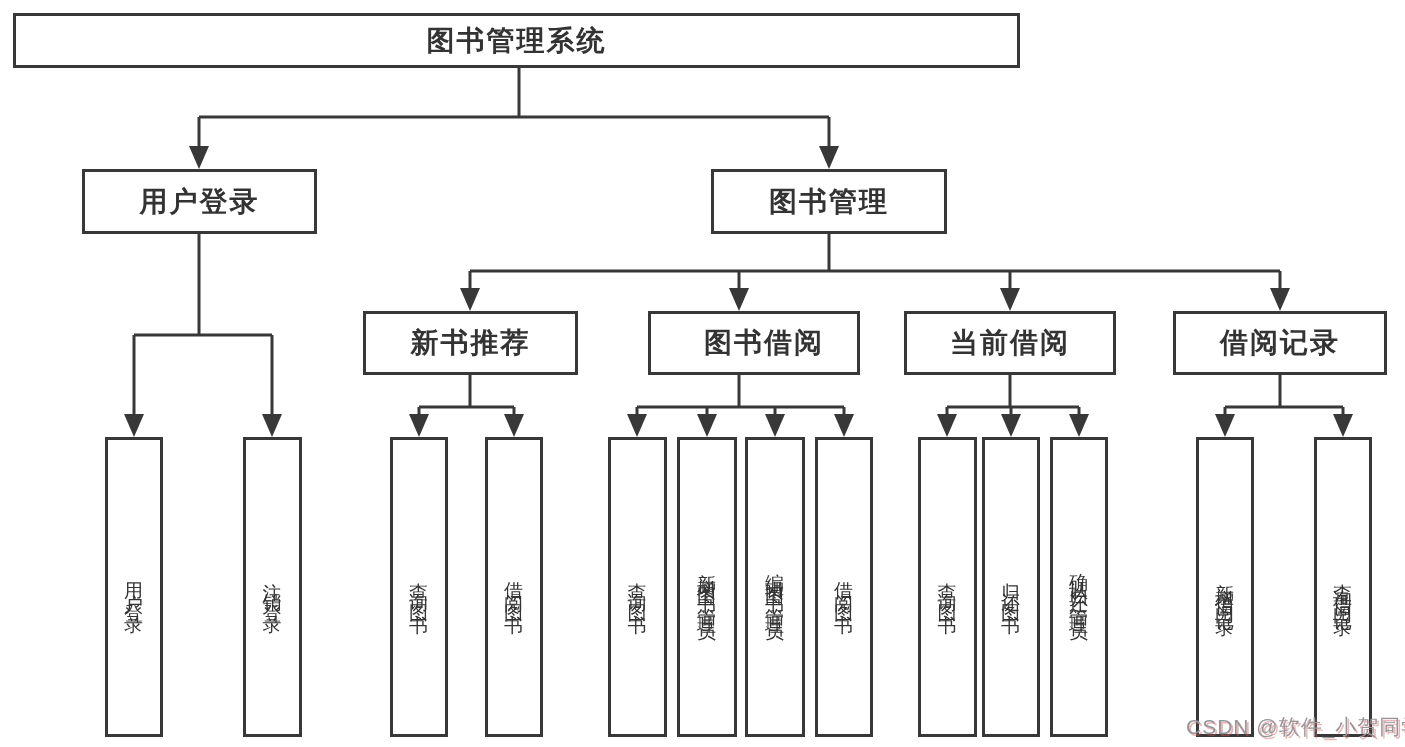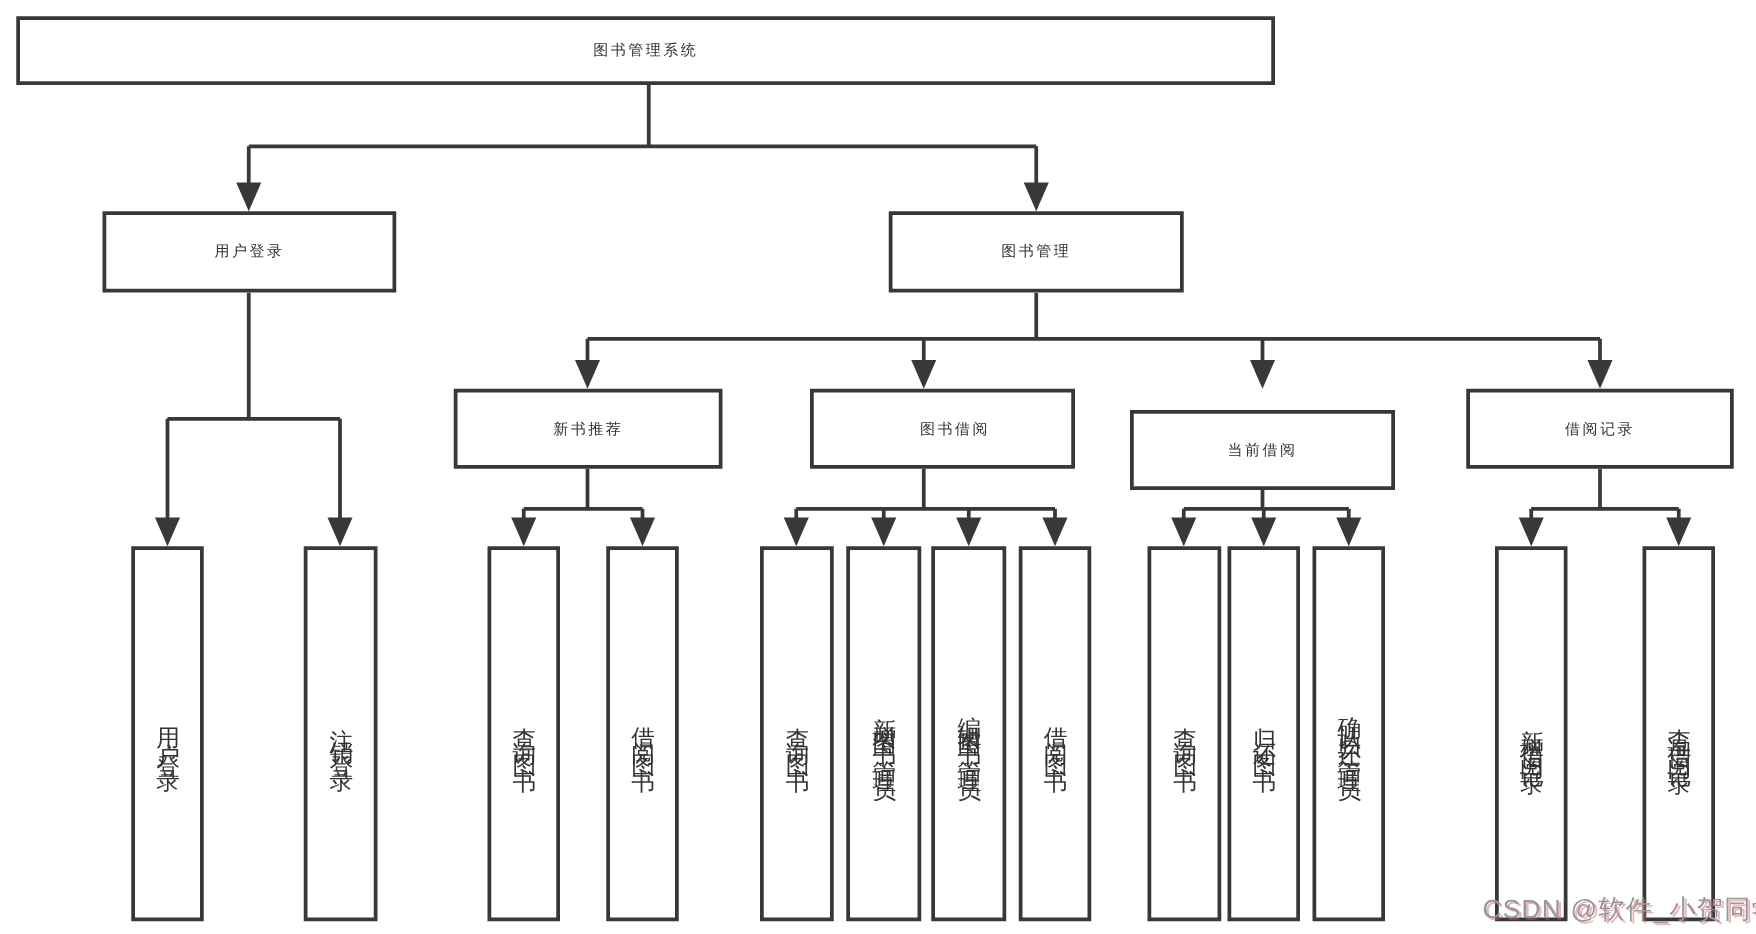--- a/index.html
+++ b/index.html
@@ -13,21 +13,21 @@
   #wires{position:absolute;left:0;top:0;width:1405px;height:747px;}
   .node{
     position:absolute;
     box-sizing:border-box;
     background:#ffffff;
     border:3px solid #383838;
     color:#333333;
     display:flex;align-items:center;justify-content:center;
     text-align:center;
   }
-  .hnode{font-size:12px;letter-spacing:2px;}
+  .hnode{font-size:28px;letter-spacing:2px;font-weight:bold;}
   .vnode{
     font-size:19px;
     writing-mode:vertical-lr;
     text-orientation:mixed;
     letter-spacing:11px;
     line-height:1;
     padding-top:4px;
   }
   .vnode.long{letter-spacing:7px;font-size:19px;}
   #watermark{
@@ -106,21 +106,21 @@
   <div class="node hnode" style="left:363px;top:311px;width:215px;height:64px;">
     <span>新书推荐</span>
   </div>
 
   <div class="node hnode" style="left:711px;top:169px;width:236px;height:65px;">
     <span>图书管理</span>
   </div>
   <div class="node hnode" style="left:648px;top:311px;width:212px;height:64px;padding-left:20px;">
     <span>图书借阅</span>
   </div>
-  <div class="node hnode" style="left:904px;top:328px;width:212px;height:64px;">
+  <div class="node hnode" style="left:904px;top:311px;width:212px;height:64px;">
     <span>当前借阅</span>
   </div>
   <div class="node hnode" style="left:1173px;top:311px;width:214px;height:64px;">
     <span>借阅记录</span>
   </div>
 
   <div class="node vnode" style="left:105px;top:437px;width:58px;height:300px;">
     <span>用户登录</span>
   </div>
   <div class="node vnode" style="left:243px;top:437px;width:59px;height:300px;">

